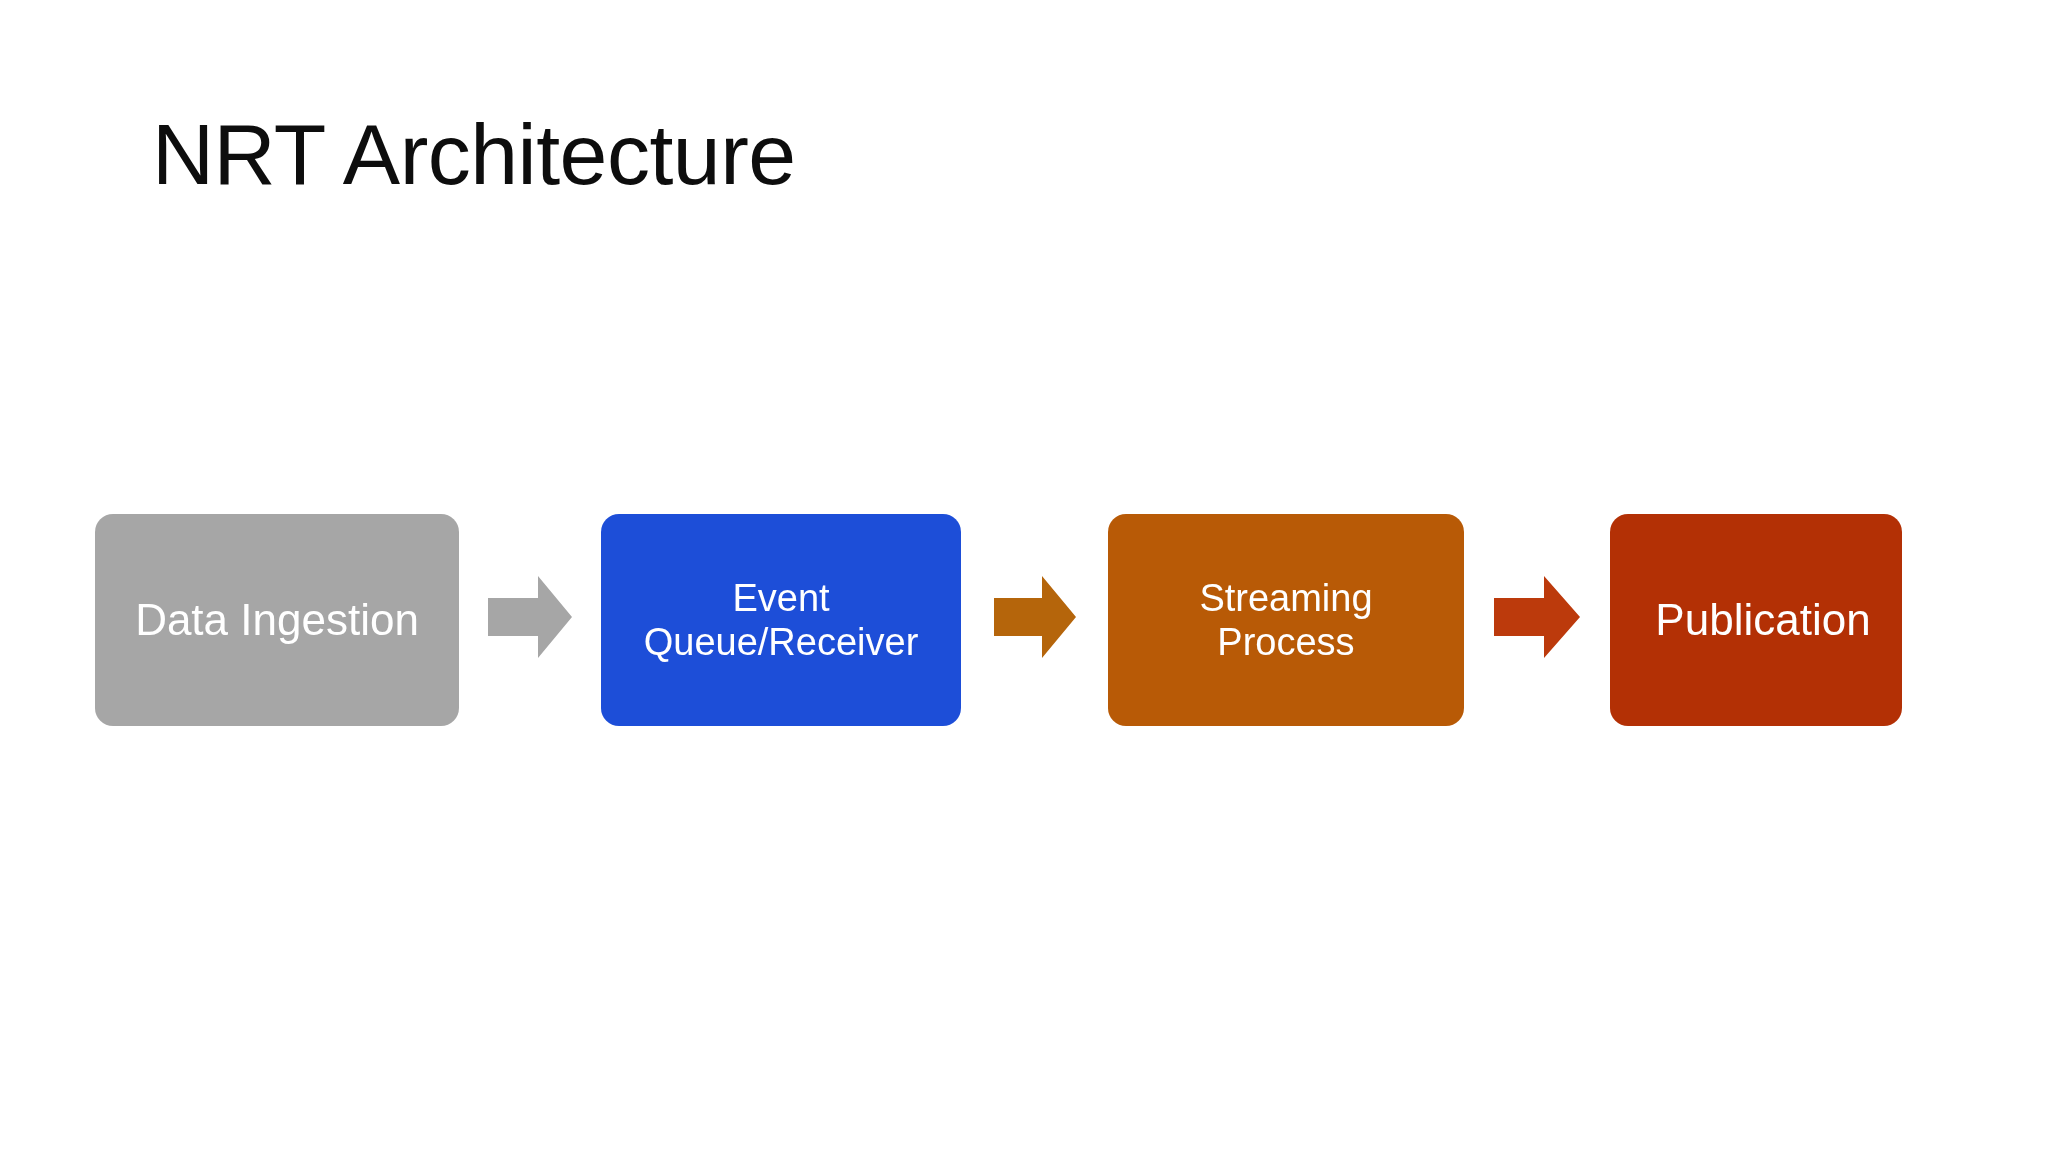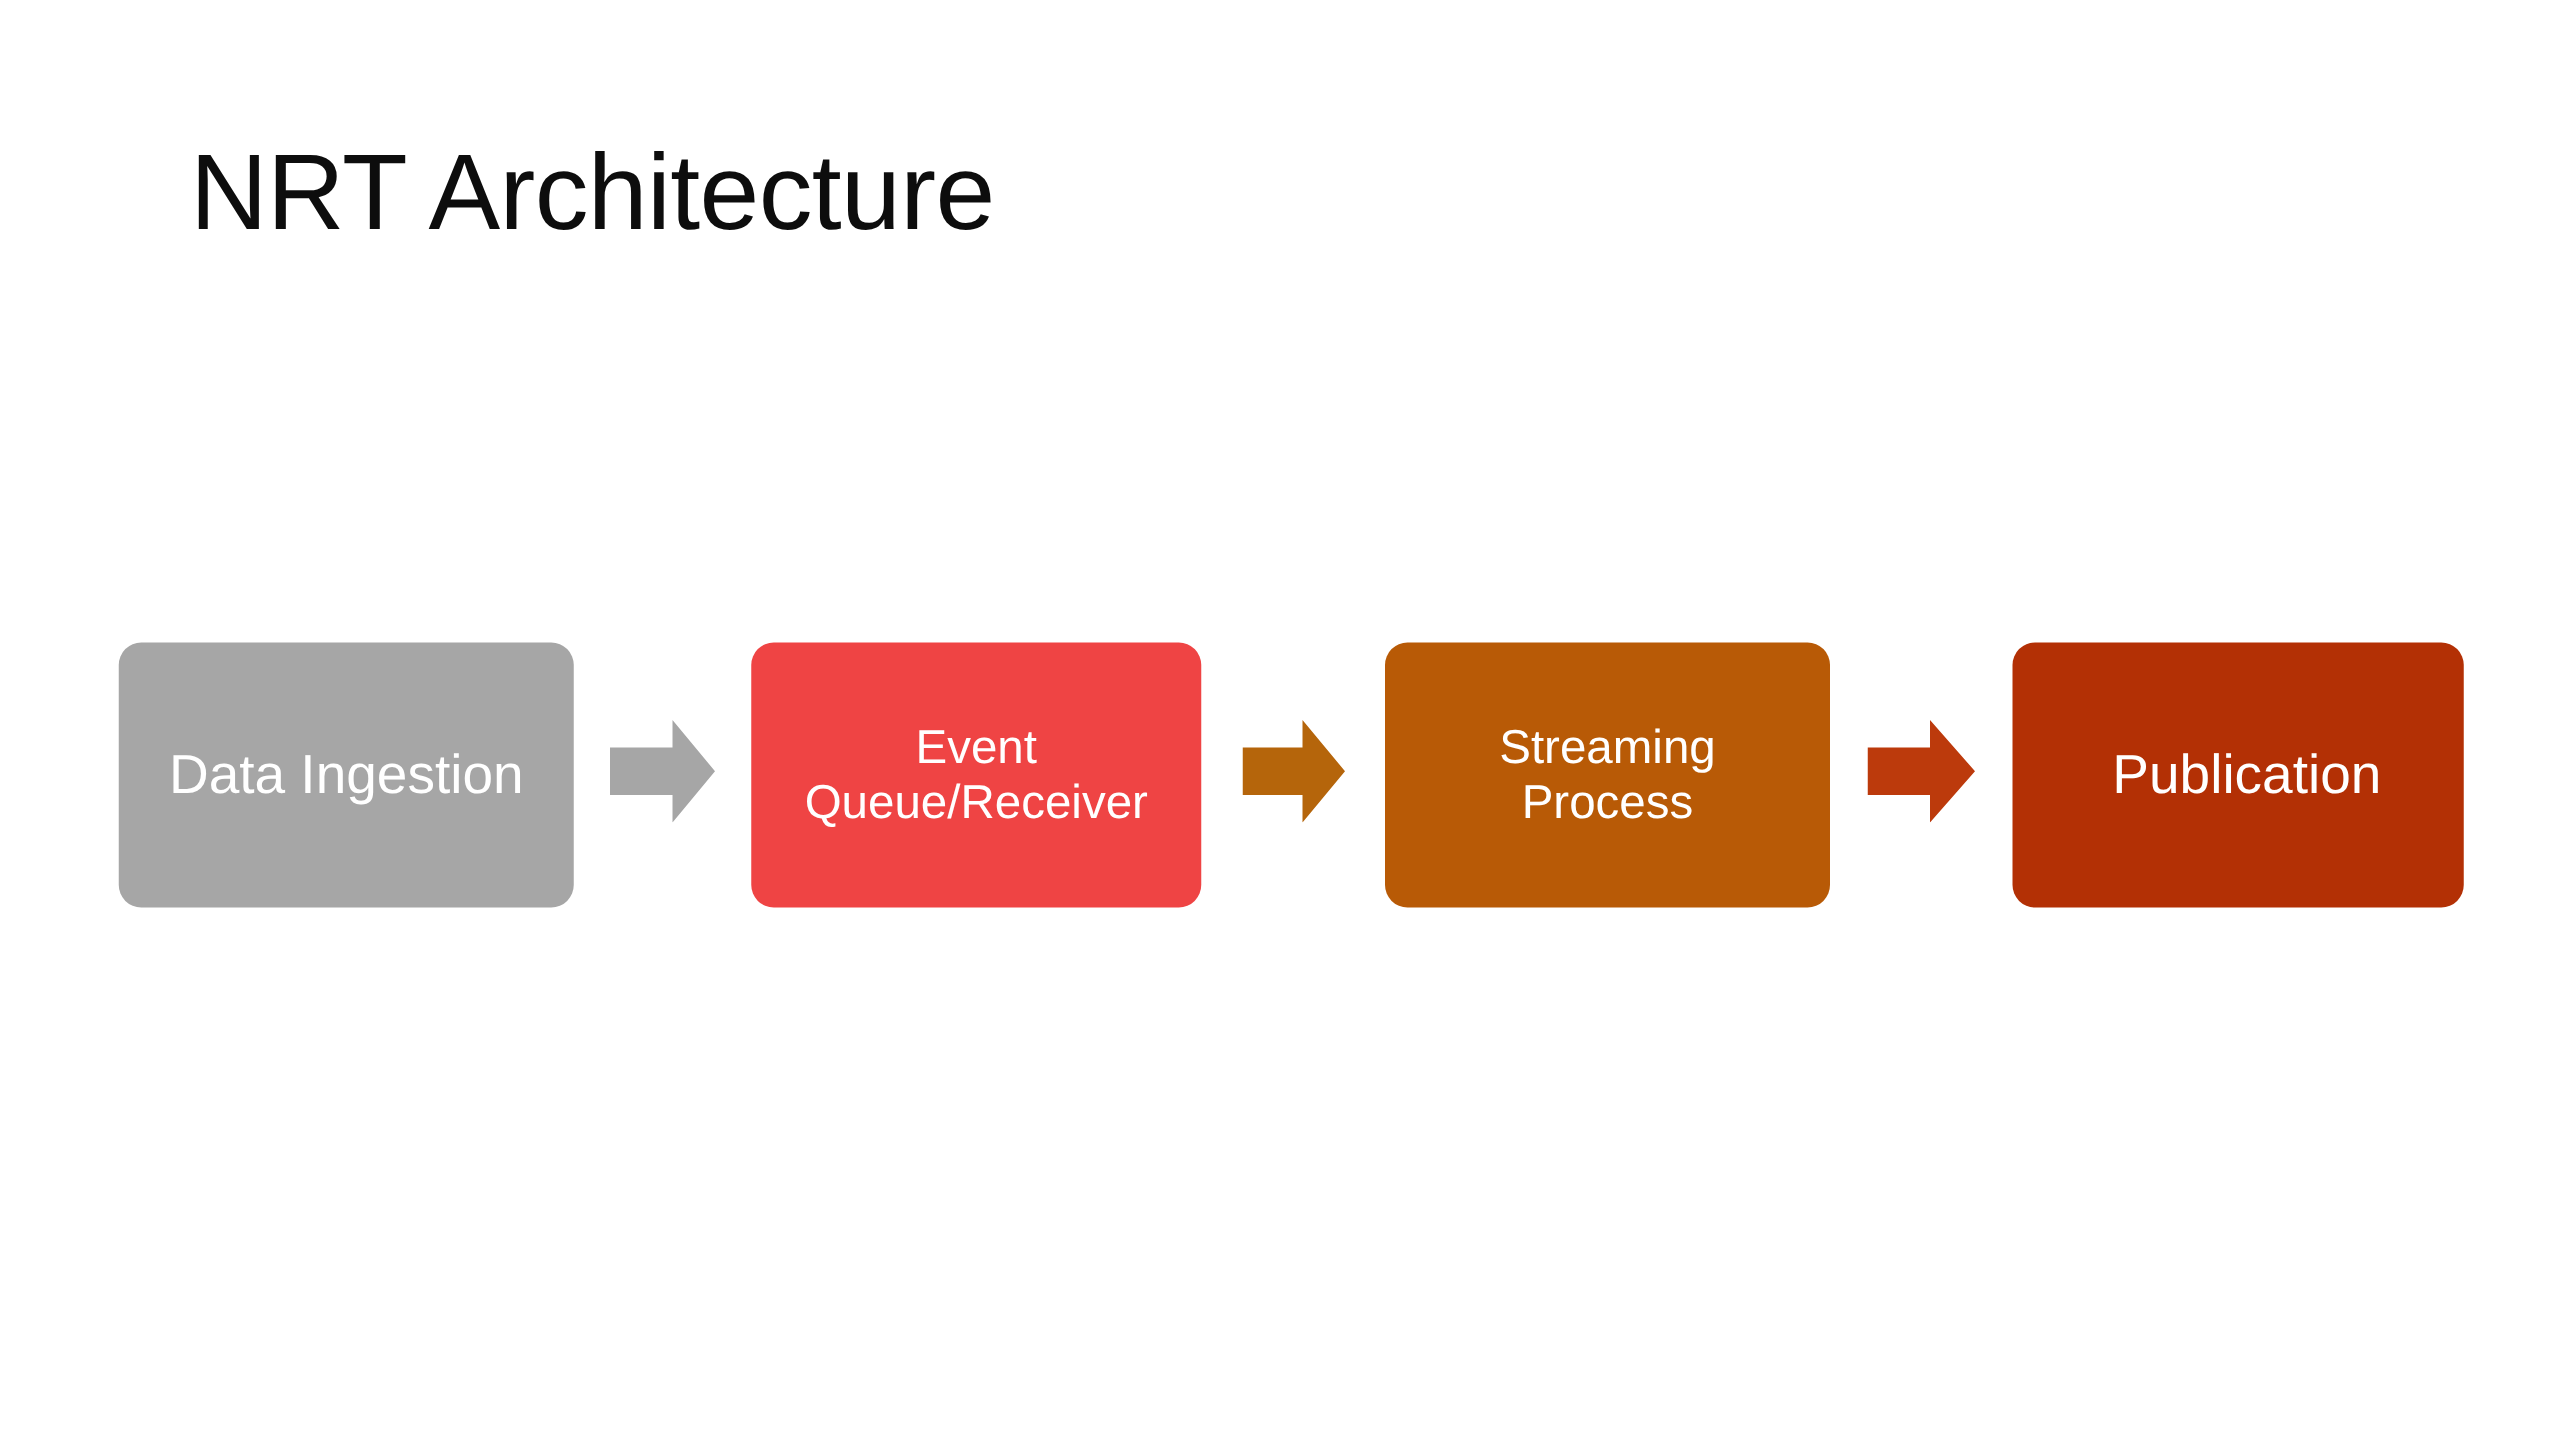--- a/index.html
+++ b/index.html
@@ -69,21 +69,21 @@
   }
 
   .flow-box.small-label .flow-box-label {
     font-size: 38px;
   }
 
   
   #flow-box-0 { left: 95px;   width: 364px; }
   #flow-box-1 { left: 601px;  width: 360px; }
   #flow-box-2 { left: 1108px; width: 356px; }
-  #flow-box-3 { left: 1610px; width: 361px; padding-left: 28px; }
+  #flow-box-3 { left: 1610px; width: 292px; padding-left: 28px; }
 
   
   .flow-arrow {
     position: absolute;
     top: 576px;
     height: 82px;
   }
   .flow-arrow svg { display: block; width: 100%; height: 100%; }
 
   #flow-arrow-0 { left: 488px;  width: 84px; }
@@ -102,21 +102,21 @@
     <div class="flow-box" id="flow-box-0" style="background: rgb(166, 166, 166);">
       <span class="flow-box-label" style="color: rgb(255, 255, 255);">Data Ingestion</span>
     </div>
 
     <div class="flow-arrow" id="flow-arrow-0">
       <svg viewBox="0 0 84 82" preserveAspectRatio="none" aria-hidden="true">
         <polygon points="0,22 50,22 50,0 84,41 50,82 50,60 0,60" fill="#A6A6A6"></polygon>
       </svg>
     </div>
 
-    <div class="flow-box small-label" id="flow-box-1" style="background: #ef4444;">
+    <div class="flow-box small-label" id="flow-box-1" style="background: #1d4ed8;">
       <span class="flow-box-label" style="color: rgb(255, 255, 255);">Event
 Queue/Receiver</span>
     </div>
 
     <div class="flow-arrow" id="flow-arrow-1">
       <svg viewBox="0 0 82 82" preserveAspectRatio="none" aria-hidden="true">
         <polygon points="0,22 48,22 48,0 82,41 48,82 48,60 0,60" fill="#B5650B"></polygon>
       </svg>
     </div>
 

